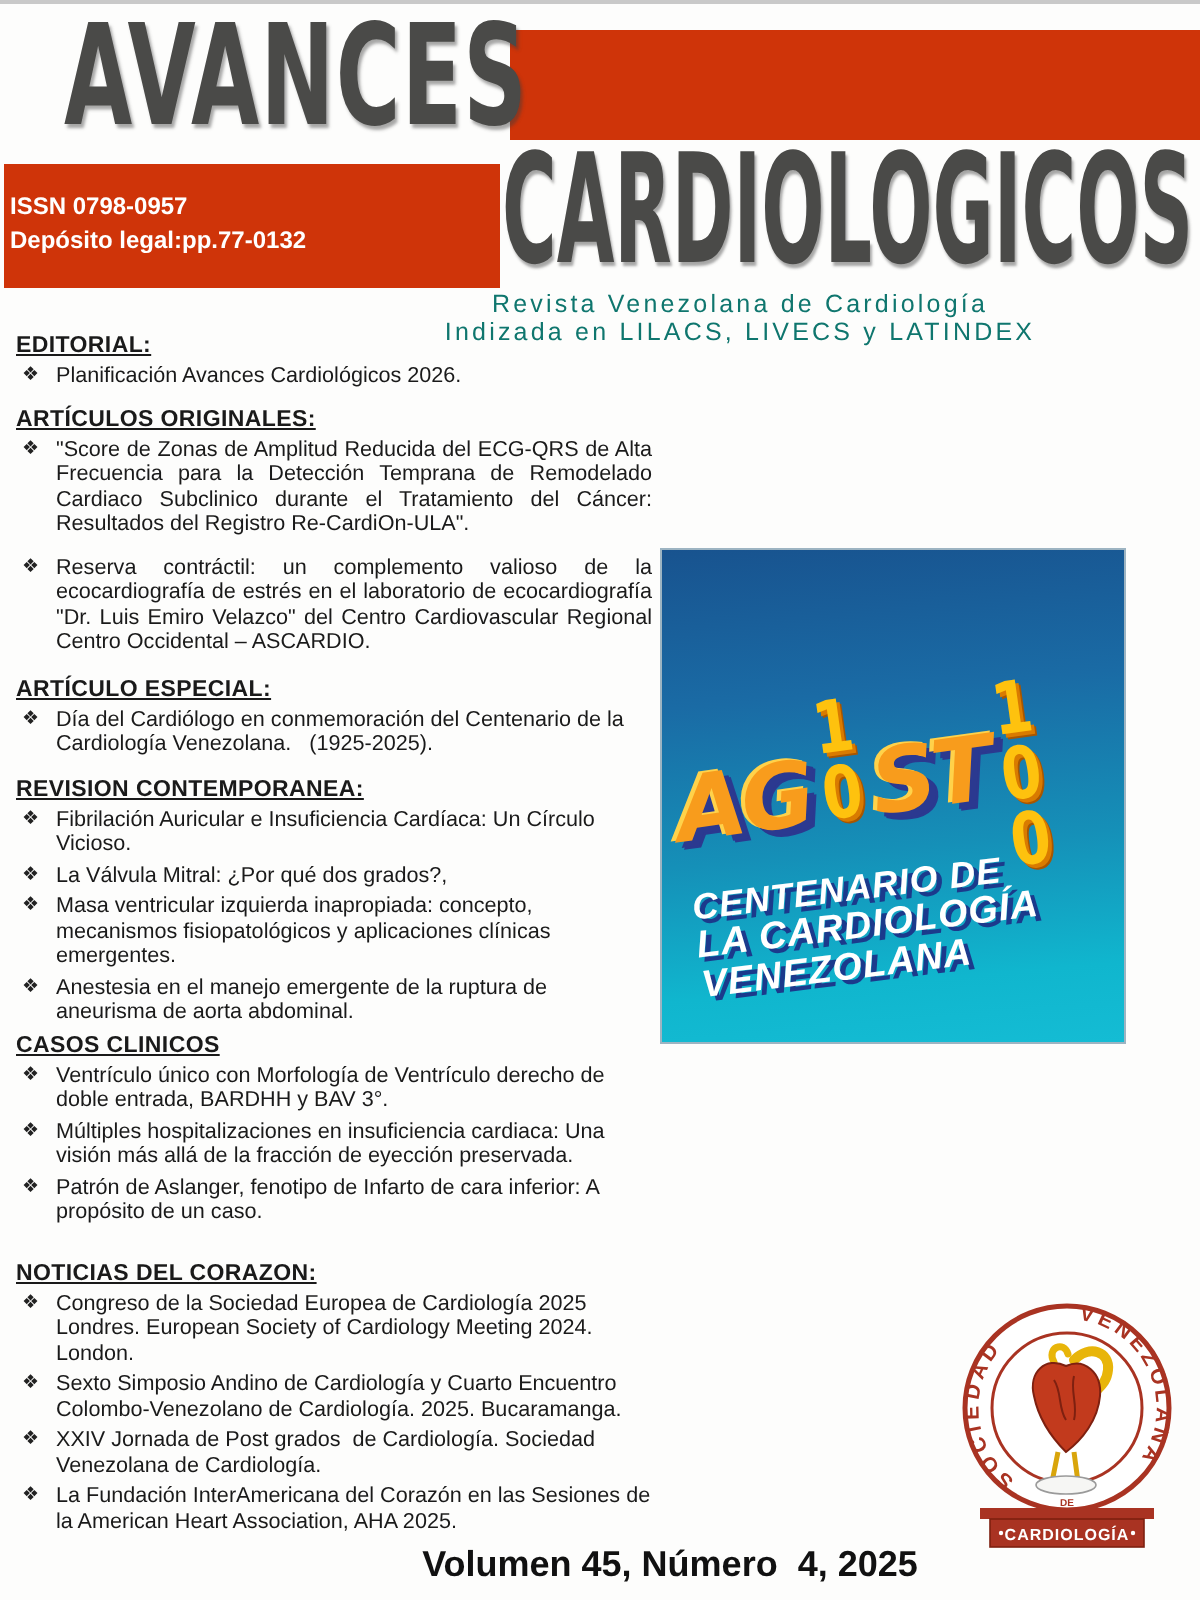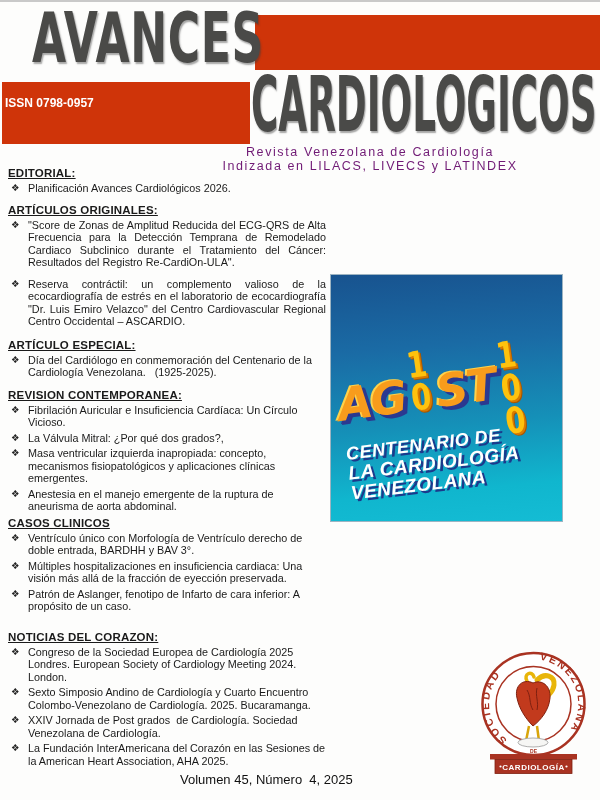--- a/index.html
+++ b/index.html
@@ -24,21 +24,21 @@
     padding:13px 0 0 3px;box-sizing:border-box;
   }
   .title-cardiologicos{
     position:absolute;left:251px;top:64px;font-family:"DejaVu Sans",sans-serif;
     font-weight:bold;font-size:76px;line-height:78px;color:#4a4a48;
     transform:scaleX(0.49);transform-origin:left top;
     text-shadow:2px 2px 2px rgba(60,60,60,0.45);white-space:nowrap;
   }
   .subtitle{
     position:absolute;left:160px;width:420px;text-align:center;
-    color:#701a75;font-size:12.5px;letter-spacing:1.6px;white-space:nowrap;
+    color:#0f766e;font-size:12.5px;letter-spacing:1.6px;white-space:nowrap;
   }
   .subtitle-1{top:143px;}
   .subtitle-2{top:157px;}
   
   .toc{position:absolute;left:8px;top:165px;width:318px;}
   .toc-heading{
     font-size:11.5px;font-weight:bold;text-decoration:underline;
     margin-bottom:3px;letter-spacing:0.2px;
   }
   .toc-section-0{margin-top:0;}
@@ -79,35 +79,36 @@
     position:absolute;left:14px;top:170px;transform:rotate(-7deg);transform-origin:left top;
     color:#ffffff;font-weight:bold;font-style:italic;line-height:1.06;
     text-shadow:2.5px 2.5px 0 #1b3a8c;letter-spacing:0.5px;white-space:nowrap;
   }
   .cap-line-1{font-size:18px;}
   .cap-line-2{font-size:19px;}
   .cap-line-3{font-size:19px;}
   
   .logo{position:absolute;left:477px;top:648px;width:113px;height:132px;}
   .footer-volume{
-    position:absolute;left:180px;top:770px;width:310px;text-align:left;
-    font-weight:normal;font-size:13px;color:#111;white-space:pre-wrap;
+    position:absolute;left:180px;top:770px;width:310px;text-align:center;
+    font-weight:bold;font-size:18px;color:#111;white-space:pre-wrap;
   }
   .fill-red{background:#cf3409;}
 </style>
 </head>
 <body>
 
 <div class="page">
 
   <div class="redbar-top fill-red"></div>
   <div class="title-avances">AVANCES</div>
 
   <div class="issn-bar fill-red">
     <div>ISSN 0798-0957</div>
+    <div>Depósito legal:pp.77-0132</div>
   </div>
   <div class="title-cardiologicos">CARDIOLOGICOS</div>
 
   <div class="subtitle subtitle-1">Revista Venezolana de Cardiología</div>
   <div class="subtitle subtitle-2">Indizada en LILACS, LIVECS y LATINDEX</div>
 
   <div class="toc">
       <div class="toc-section toc-section-0">
         <div class="toc-heading">EDITORIAL:</div>
         <div class="toc-item">

